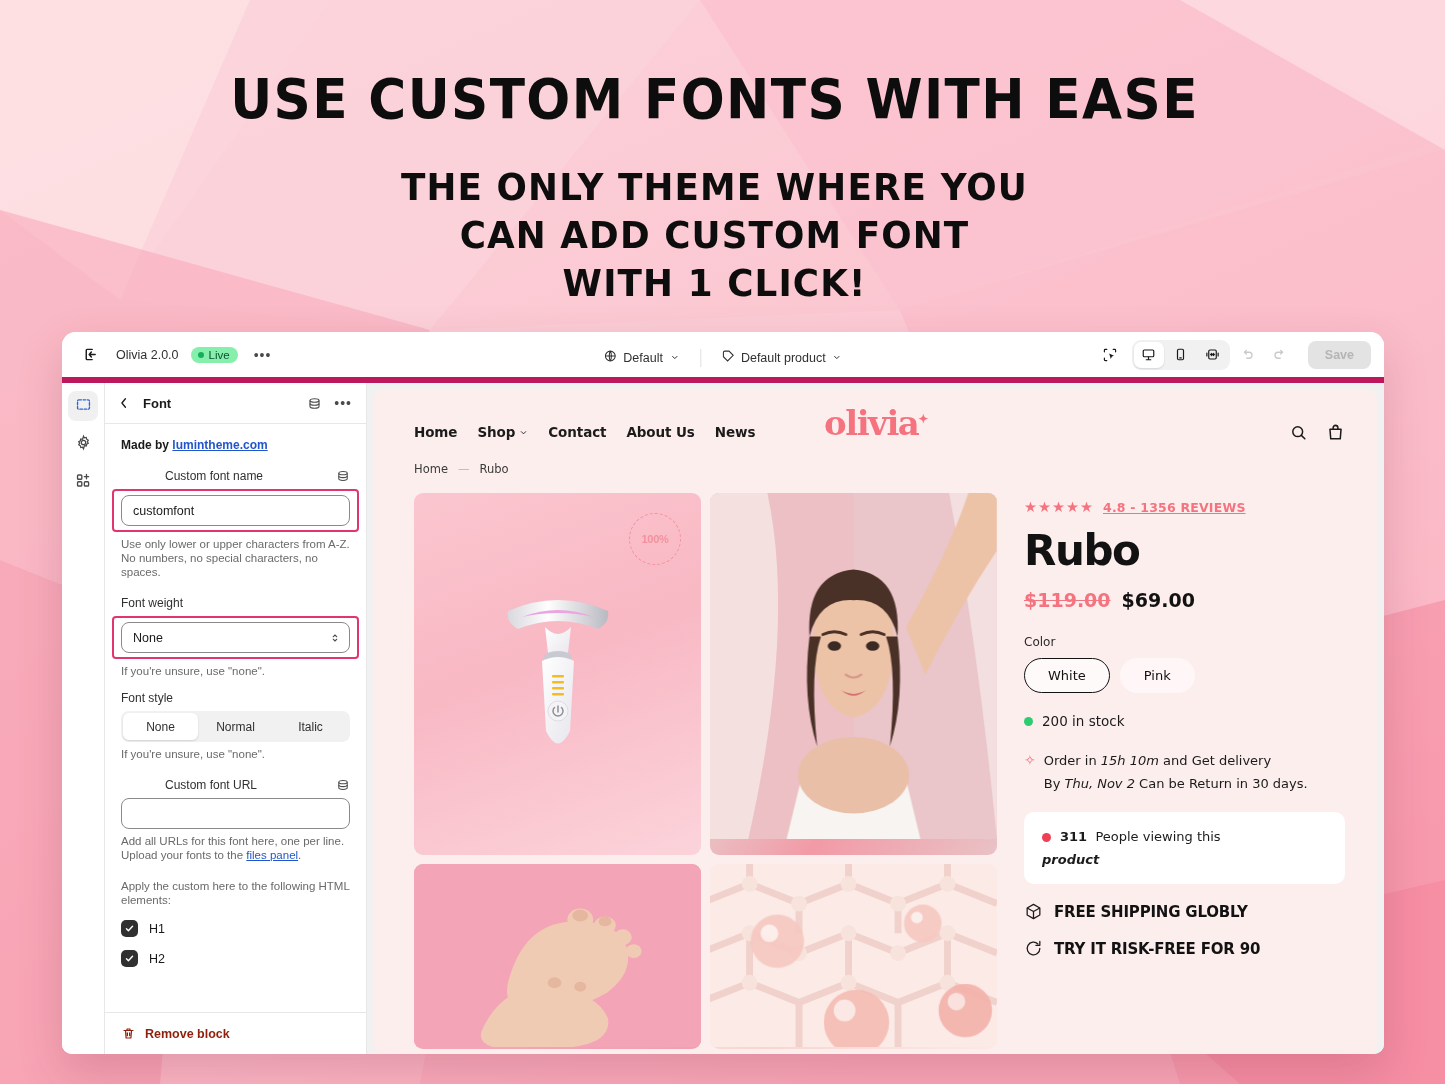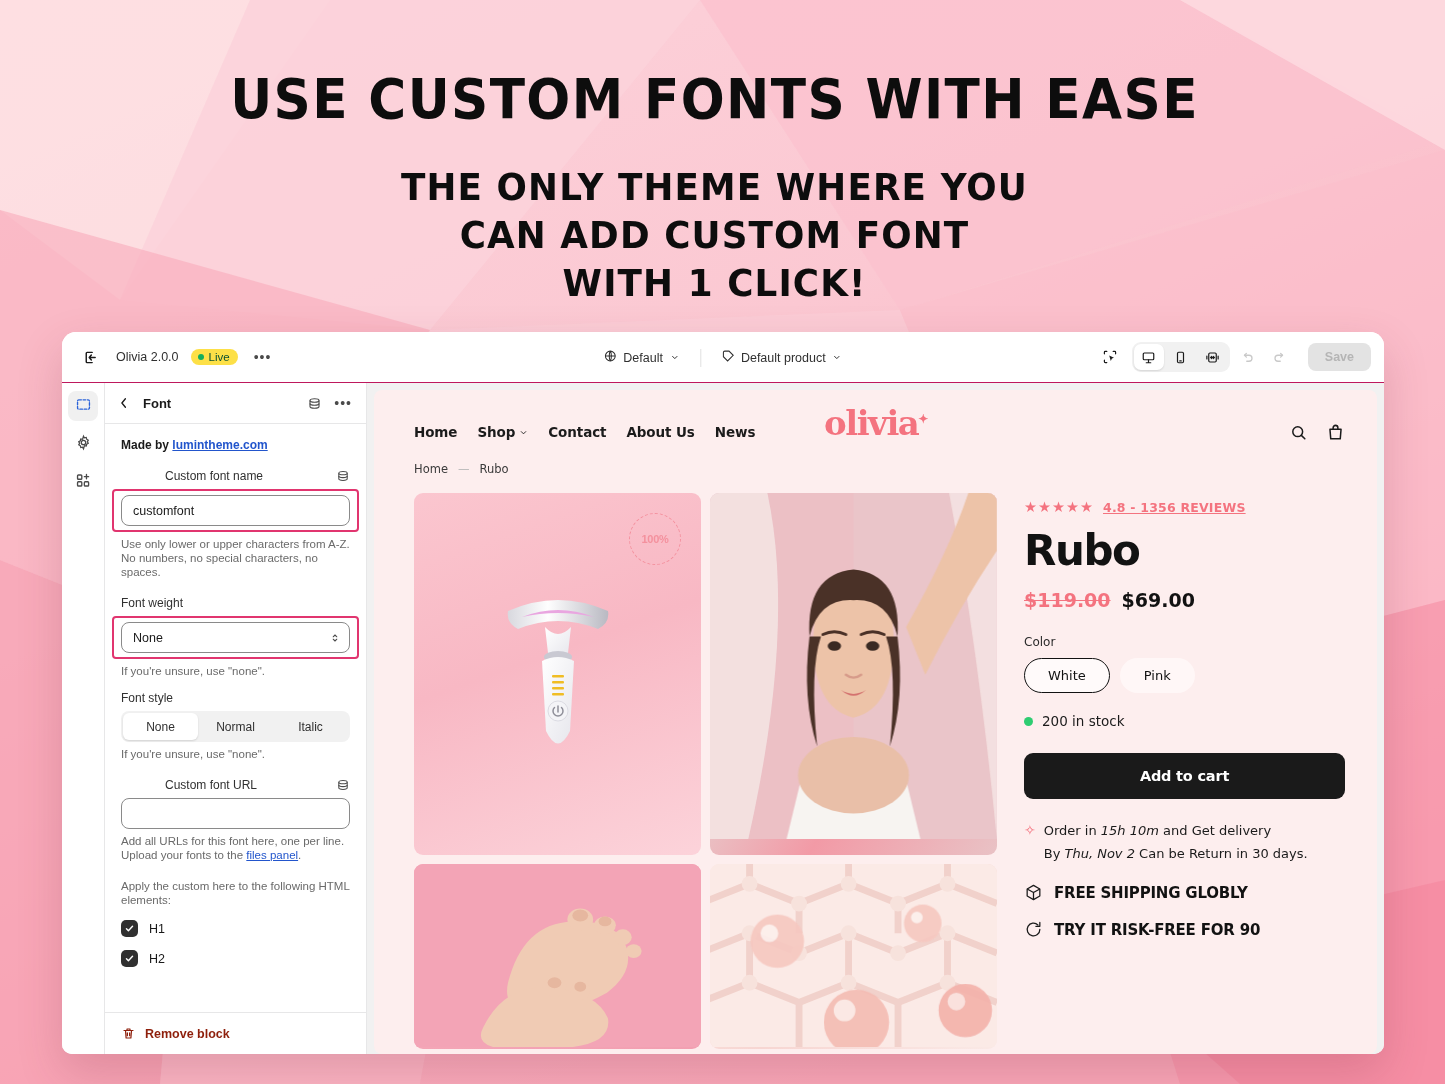--- a/index.html
+++ b/index.html
@@ -51,35 +51,35 @@
     box-shadow: 0 18px 46px rgba(120, 40, 60, .20);
     overflow: hidden;
     z-index: 3;
     display: flex; flex-direction: column;
   }
 
   
   .topbar {
     height: 51px; min-height: 51px;
     background: #fff;
-    border-bottom: 1px solid #be185d;
+    border-bottom: 6px solid #be185d;
     display: flex; align-items: center;
     padding: 0 13px 0 14px;
     position: relative;
   }
   .tb-left { display: flex; align-items: center; gap: 12px; }
   .icon-btn {
     width: 28px; height: 28px; border-radius: 7px;
     display: flex; align-items: center; justify-content: center;
     color: #1a1a1a; background: transparent; border: none; cursor: pointer;
   }
   .theme-name { font-size: 12.5px; color: #303030; }
   .live-badge {
     display: inline-flex; align-items: center; gap: 5px;
-    background: #fde047; color: #0c5132;
+    background: #86efac; color: #0c5132;
     border-radius: 9px; padding: 2px 8px 2px 7px;
     font-size: 11.5px; font-weight: 500;
   }
   .live-dot { width: 6px; height: 6px; border-radius: 50%; background: #14ae5c; }
   .dots { letter-spacing: 1px; color: #4a4a4a; font-size: 14px; cursor: pointer; padding: 0 4px; }
 
   .tb-center {
     position: absolute; left: 50%; top: 0; height: 51px;
     transform: translateX(-50%);
     display: flex; align-items: center; gap: 0;
@@ -807,27 +807,29 @@
           <div class="swatches">
             <span class="swatch selected">White</span>
             <span class="swatch">Pink</span>
           </div>
 
           <div class="stock-row">
             <span class="stock-dot"></span>
             <span class="stock-txt">200 in stock</span>
           </div>
 
-          <button class="atc">Add to cart</button>
 
           <div class="delivery">
             <span class="spark">✧</span>
             <span><span>Order in </span><em>15h 10m</em><span> and Get delivery</span><br><span>By </span><em>Thu, Nov 2</em><span> Can be Return in 30 days.</span></span>
           </div>
 
+          <div class="viewing">
+            <span class="vdot"></span><b>311</b>&nbsp;&nbsp;<span>People viewing this</span><br><i>product</i>
+          </div>
 
           <div class="perk">
             <span class="pi">
               <svg width="19" height="19" viewBox="0 0 24 24" fill="none" stroke="currentColor" stroke-width="1.6" stroke-linejoin="round">
                   <path d="M12 3l8 4.5v9L12 21l-8-4.5v-9L12 3z"></path>
                   <path d="M4 7.5l8 4.5 8-4.5M12 12v9"></path>
                 </svg>
             </span>
             <span>FREE SHIPPING GLOBLY</span>
           </div>

